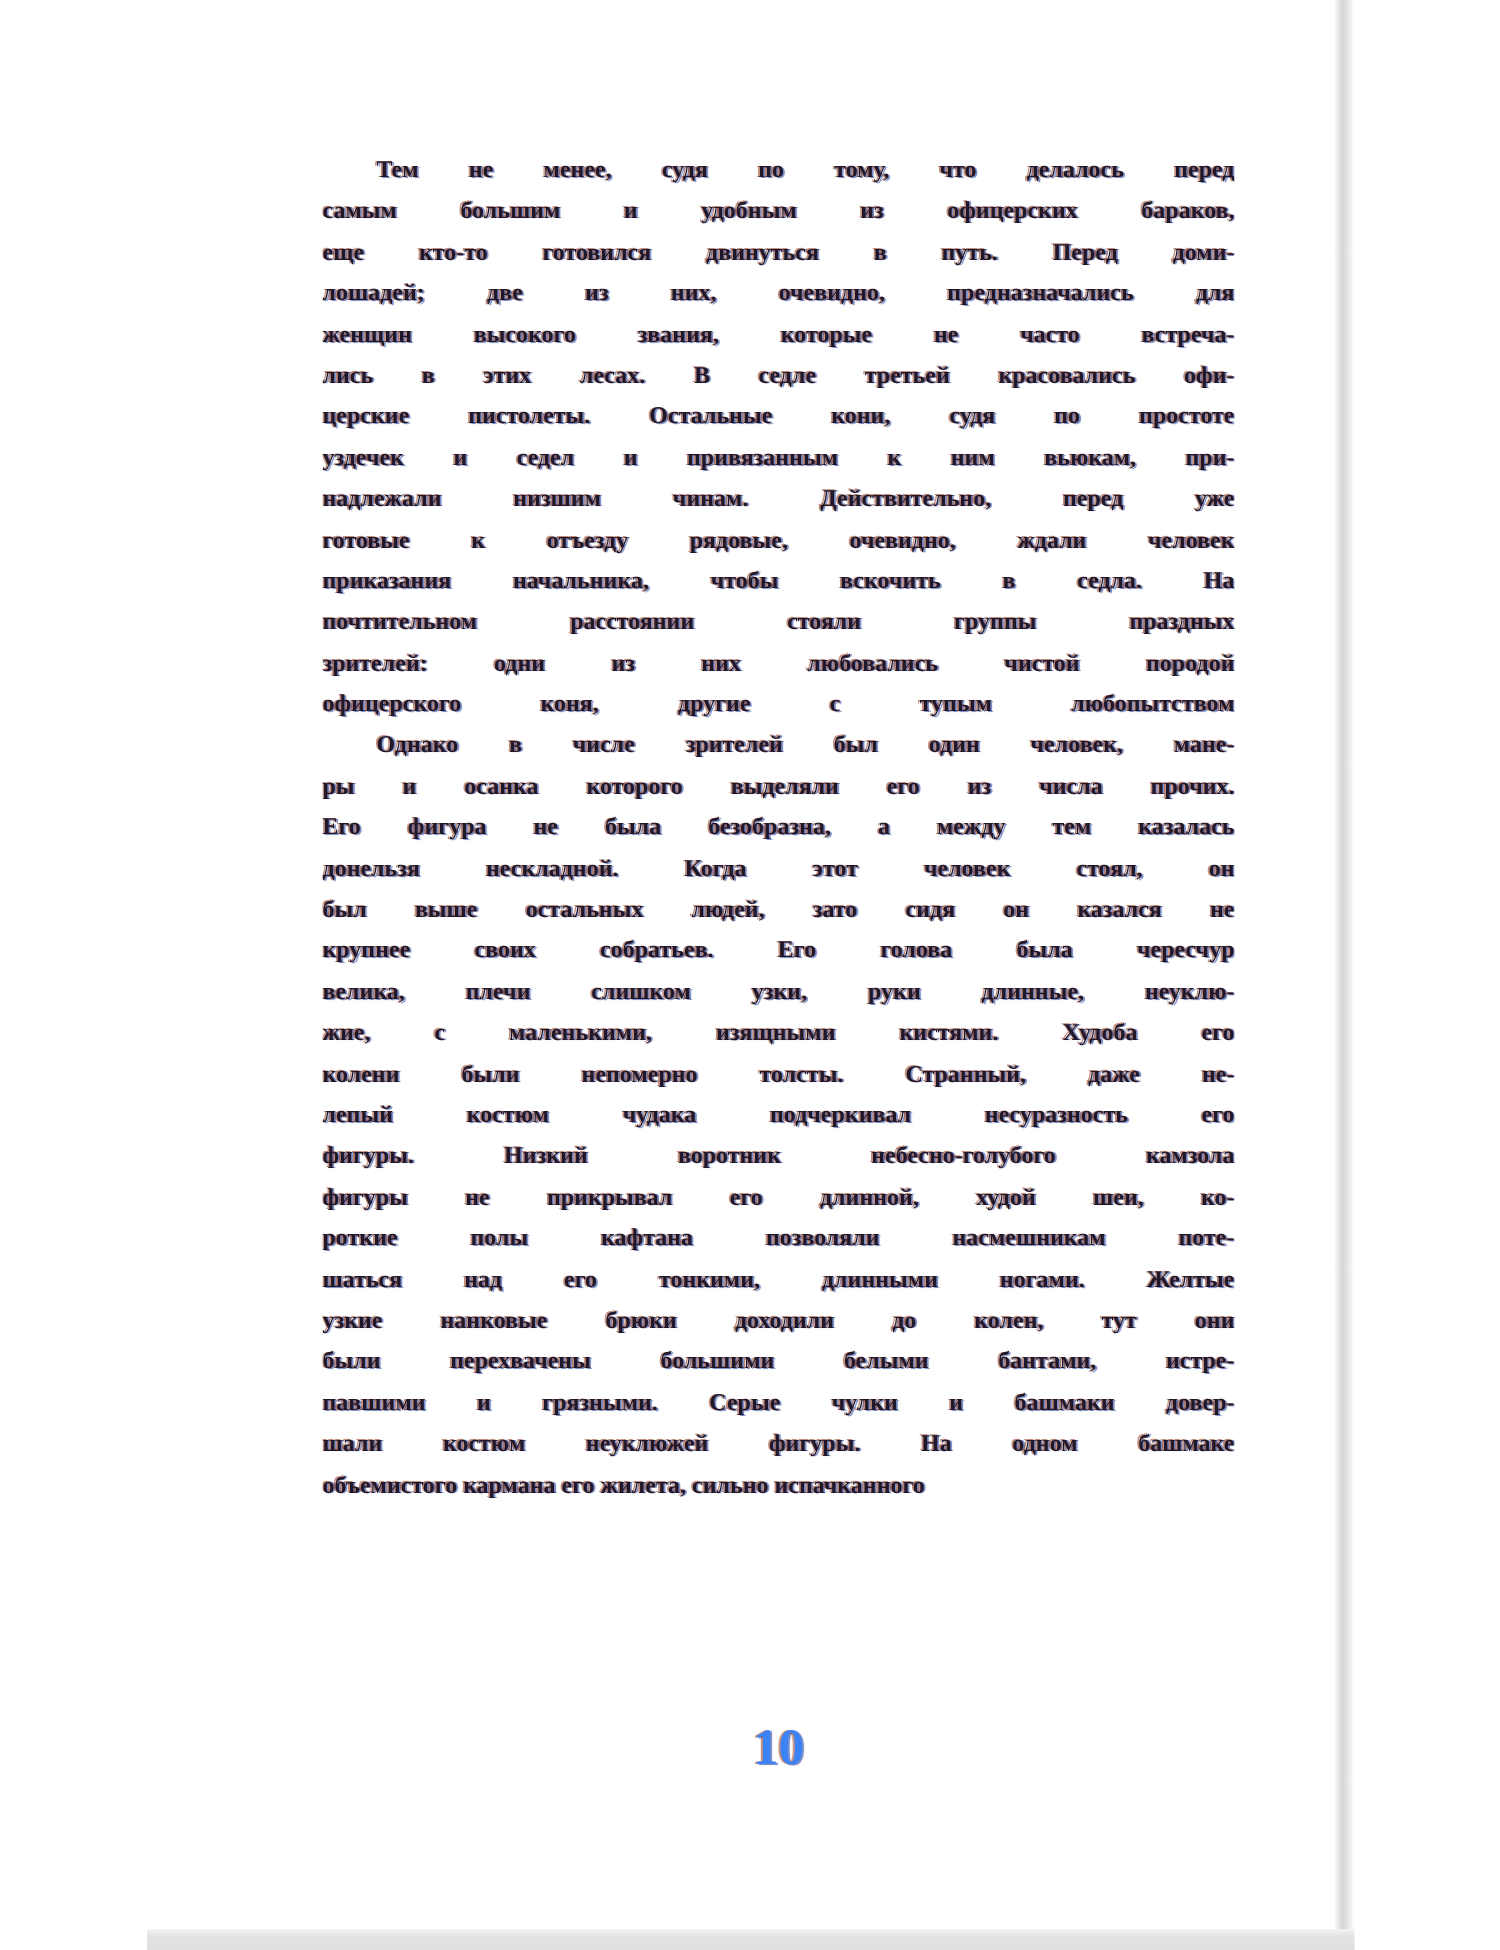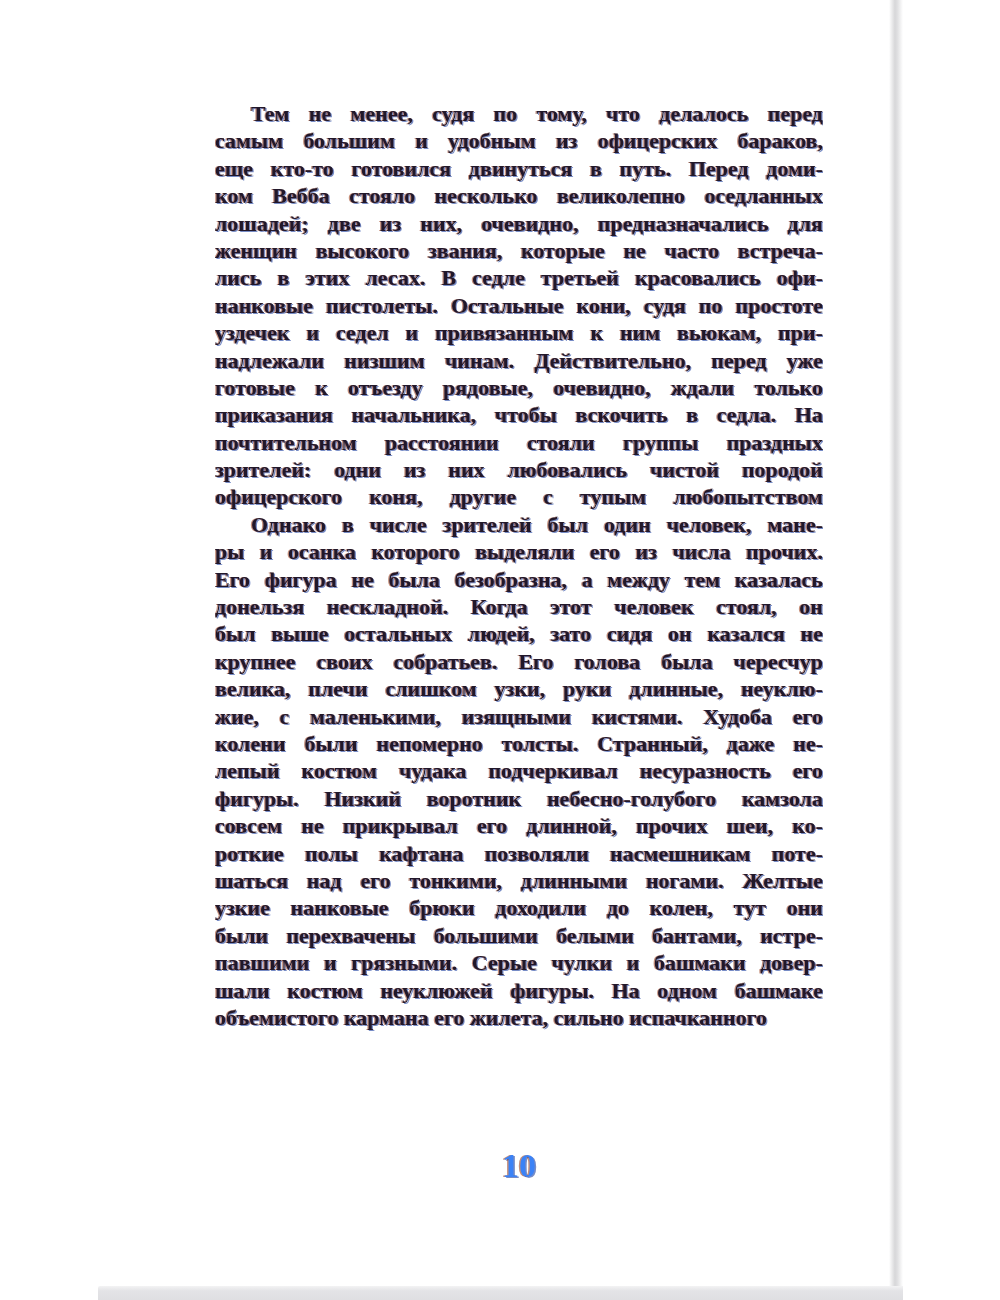--- a/index.html
+++ b/index.html
@@ -12,21 +12,21 @@
   .book-page {
     position:absolute; left:0; top:0;
     width:1000px; height:1300px;
     background:#ffffff;
   }
   .text-block {
     position:absolute;
     left:215px; top:100px; width:608px;
     font-family:"Liberation Serif","DejaVu Serif",serif;
     font-weight:700;
-    font-size:22px;
+    font-size:16px;
     line-height:27.4px;
     color:#21172a;
     
     text-shadow:
       -1.2px -0.3px 0.4px rgba(150,52,16,0.55),
        1.2px  0.5px 0.5px rgba(28,64,160,0.60);
     filter: blur(0.35px);
   }
   .paragraph { }
   .line {
@@ -76,46 +76,45 @@
 <body>
 
 <div class="book-page">
 
   <div class="text-block">
 
   <div class="paragraph">
         <div class="line firstline">Тем не менее, судя по тому, что делалось перед</div>
         <div class="line">самым большим и удобным из офицерских бараков,</div>
         <div class="line">еще кто-то готовился двинуться в путь. Перед доми-</div>
-        <div class="line">ком Вебба стояло несколько великолепно оседланных</div>
         <div class="line">лошадей; две из них, очевидно, предназначались для</div>
         <div class="line">женщин высокого звания, которые не часто встреча-</div>
         <div class="line">лись в этих лесах. В седле третьей красовались офи-</div>
-        <div class="line">нанковые пистолеты. Остальные кони, судя по простоте</div>
+        <div class="line">церские пистолеты. Остальные кони, судя по простоте</div>
         <div class="line">уздечек и седел и привязанным к ним вьюкам, при-</div>
         <div class="line">надлежали низшим чинам. Действительно, перед уже</div>
-        <div class="line">готовые к отъезду рядовые, очевидно, ждали только</div>
+        <div class="line">готовые к отъезду рядовые, очевидно, ждали человек</div>
         <div class="line">приказания начальника, чтобы вскочить в седла. На</div>
         <div class="line">почтительном расстоянии стояли группы праздных</div>
         <div class="line">зрителей: одни из них любовались чистой породой</div>
         <div class="line">офицерского коня, другие с тупым любопытством</div>
       </div>
       <div class="paragraph">
         <div class="line firstline">Однако в числе зрителей был один человек, мане-</div>
         <div class="line">ры и осанка которого выделяли его из числа прочих.</div>
         <div class="line">Его фигура не была безобразна, а между тем казалась</div>
         <div class="line">донельзя нескладной. Когда этот человек стоял, он</div>
         <div class="line">был выше остальных людей, зато сидя он казался не</div>
         <div class="line">крупнее своих собратьев. Его голова была чересчур</div>
         <div class="line">велика, плечи слишком узки, руки длинные, неуклю-</div>
         <div class="line">жие, с маленькими, изящными кистями. Худоба его</div>
         <div class="line">колени были непомерно толсты. Странный, даже не-</div>
         <div class="line">лепый костюм чудака подчеркивал несуразность его</div>
         <div class="line">фигуры. Низкий воротник небесно-голубого камзола</div>
-        <div class="line">совсем не прикрывал его длинной, прочих шеи, ко-</div>
+        <div class="line">фигуры не прикрывал его длинной, худой шеи, ко-</div>
         <div class="line">роткие полы кафтана позволяли насмешникам поте-</div>
         <div class="line">шаться над его тонкими, длинными ногами. Желтые</div>
         <div class="line">узкие нанковые брюки доходили до колен, тут они</div>
         <div class="line">были перехвачены большими белыми бантами, истре-</div>
         <div class="line">павшими и грязными. Серые чулки и башмаки довер-</div>
         <div class="line">шали костюм неуклюжей фигуры. На одном башмаке</div>
         <div class="line lastline">объемистого кармана его жилета, сильно испачканного</div>
       </div>
     </div>
 

